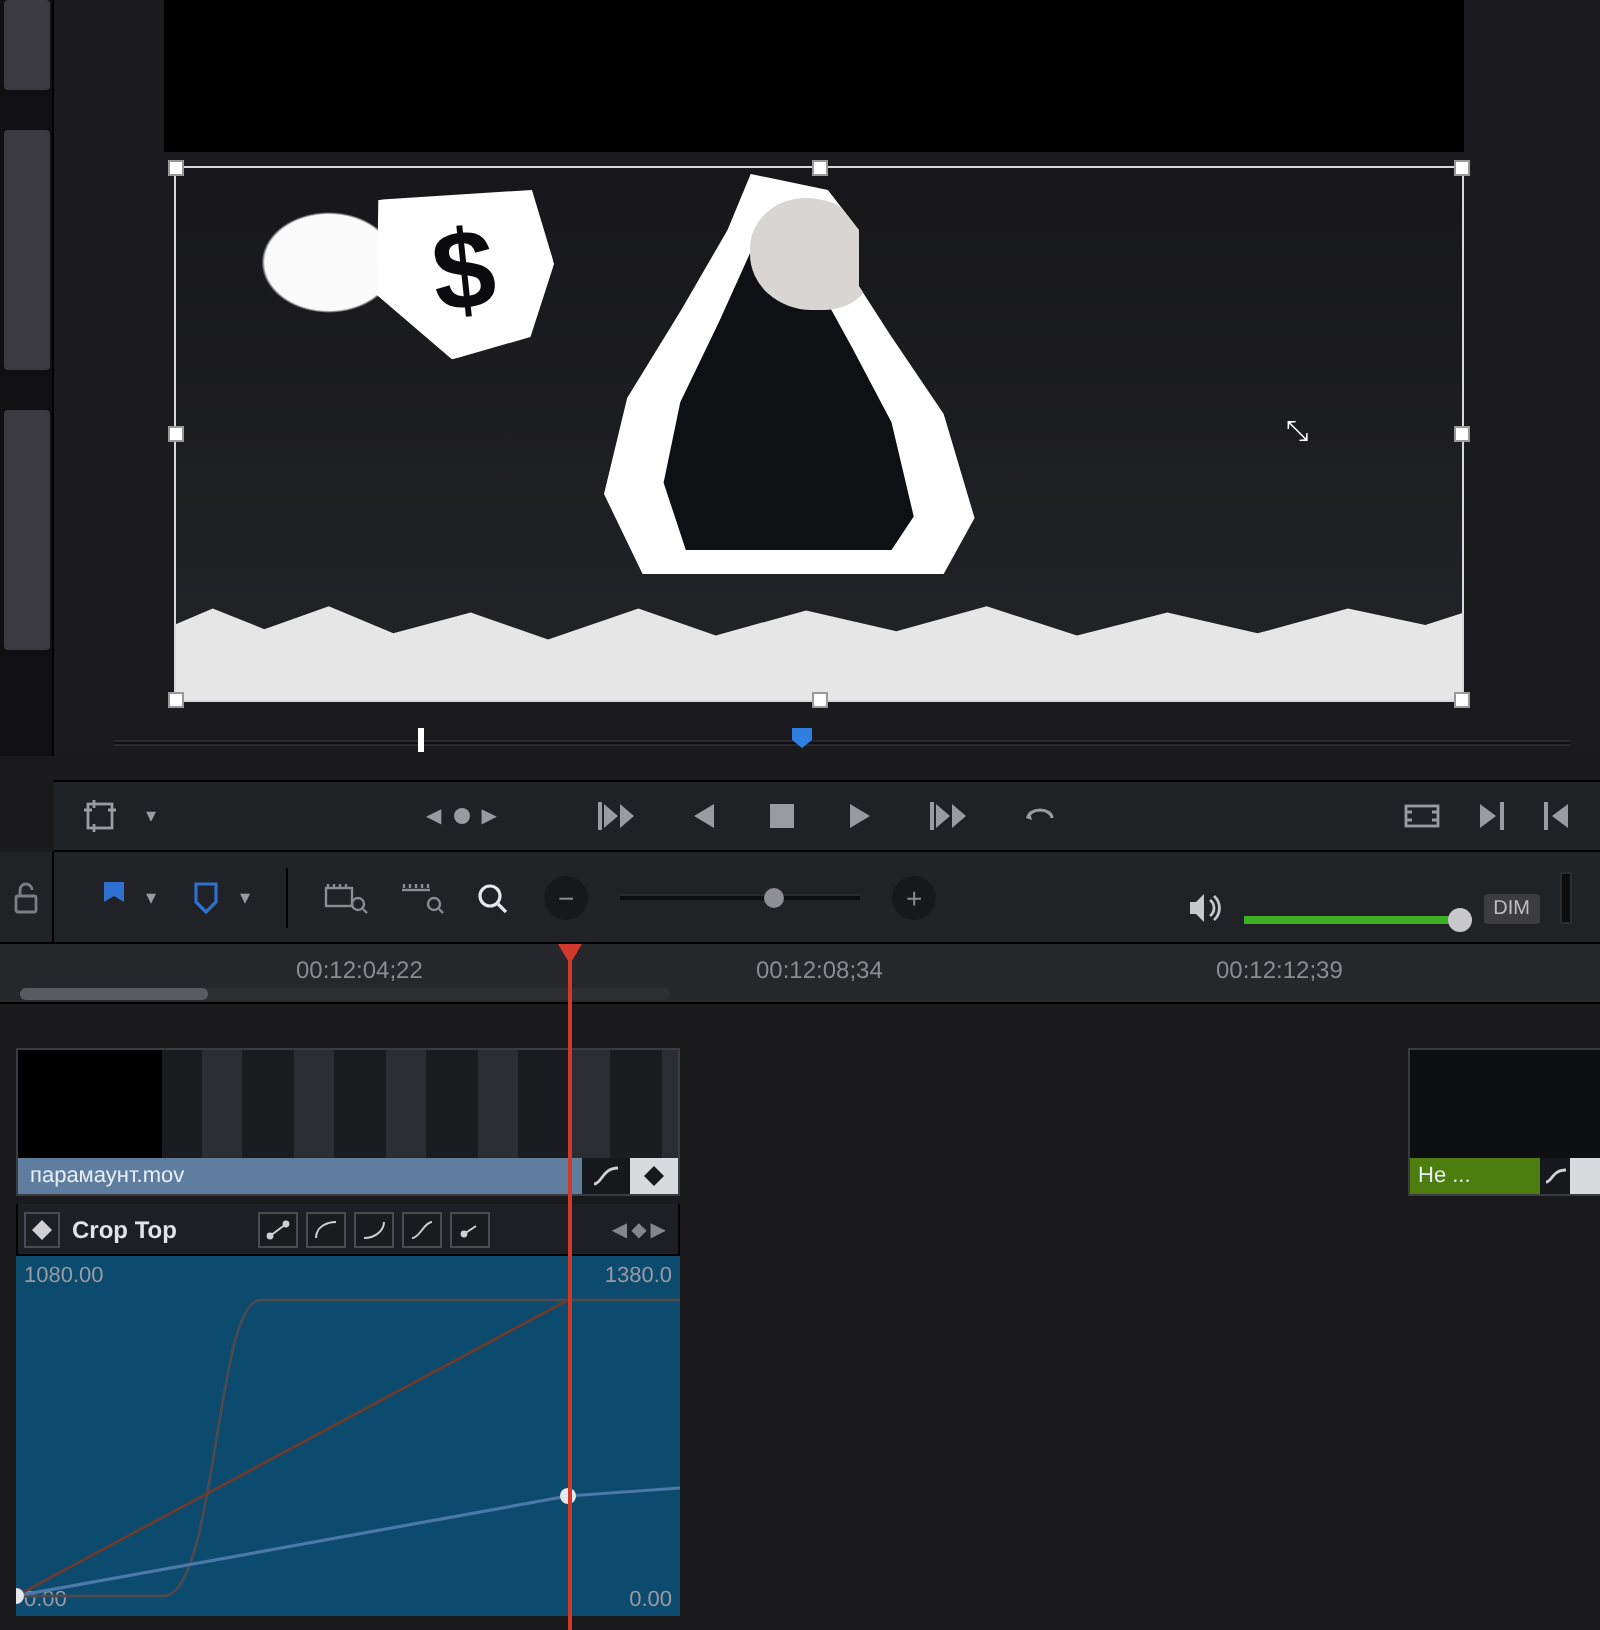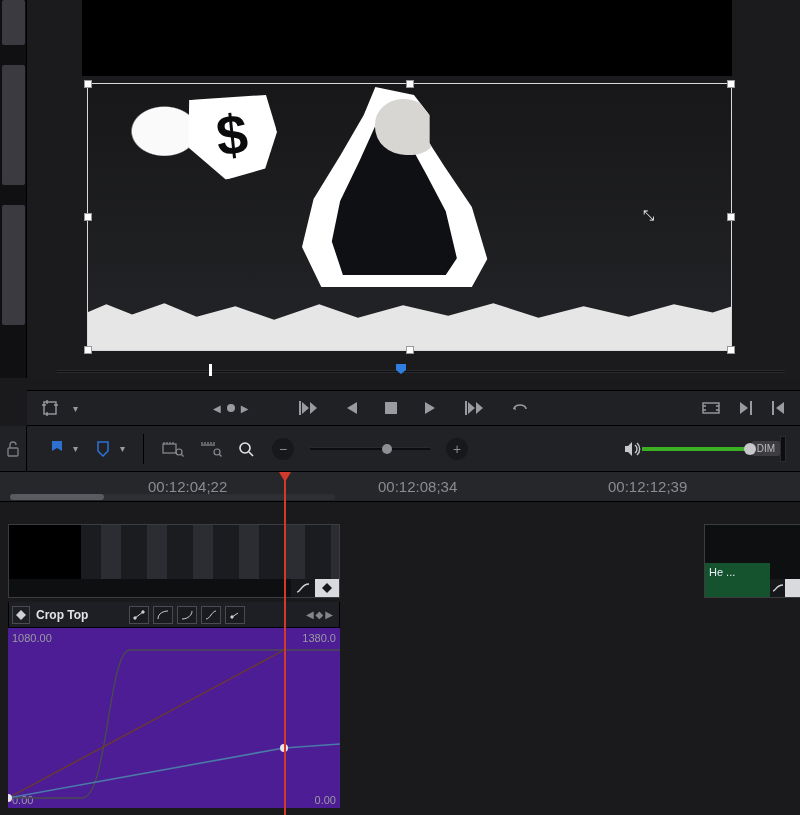--- a/index.html
+++ b/index.html
@@ -140,31 +140,31 @@
   .divider{width:1px; height:30px; background:#000; margin:0 18px;}
   .zoom-tools{display:flex; align-items:center; gap:16px;}
   .zoom-slider{display:flex; align-items:center; gap:16px; margin-left:18px;}
   .zoom-track{width:120px; height:3px; background:#0d0d0f; border-top:1px solid #2a2a2e; position:relative;}
   .zoom-knob{position:absolute; top:-4px; width:10px; height:10px; border-radius:50%; background:#8e8e94;}
   .circle-btn{
     width:22px; height:22px; border-radius:50%;
     background:#17181b; display:flex; align-items:center; justify-content:center;
     color:#8a8a90; font-size:14px;
   }
-  .vol-group{position:absolute; right:14px; display:flex; align-items:center; }
+  .vol-group{position:absolute; right:14px; display:flex; align-items:flex-end; gap:10px;}
   .vol-track{width:110px; height:4px; background:#3bb022; position:relative;}
   .vol-knob{position:absolute; right:-4px; top:-4px; width:12px; height:12px; border-radius:50%; background:#c7c7cc;}
   .dim-btn{background:#3c3c41; color:#bdbdc2; font-size:10px; padding:2px 5px; border-radius:2px;}
   .meter{width:6px; height:26px; background:#0d0d0f; border:1px solid #2c2c30;}
 
   
   .tl-ruler{
     position:absolute; left:0; right:0; top:472px; height:30px;
     background:#26272b; border-bottom:1px solid #000;
-    font-size:15px; color:#8b8b92;
+    font-size:12px; color:#8b8b92;
   }
   .tl-ruler .tc{position:absolute; top:6px;}
   .range-bar{position:absolute; left:10px; top:22px; width:325px; height:6px;
     background:#2e2f33; border-radius:3px;}
   .range-fill{position:absolute; left:0; top:0; bottom:0; width:94px; background:#5a5b61; border-radius:3px;}
   .playhead{
     position:absolute; top:472px; bottom:0; width:2px; background:#d13a2a;
     left:284px;
   }
   .playhead::before{
@@ -205,32 +205,32 @@
   }
   .crop-row .kf{width:18px; height:18px; border:1px solid #4a4a50; margin-left:3px; display:flex; align-items:center; justify-content:center;}
   .crop-row .label{margin-left:6px; font-weight:600; color:#e2e2e8; font-size:12px;}
   .curve-btns{position:absolute; left:120px; display:flex; gap:4px;}
   .curve-btns .cb{width:20px; height:18px; border:1px solid #4a4a50; display:flex; align-items:center; justify-content:center; background:#1a1b1f;}
   .crop-row .nav-arrows{position:absolute; right:6px; display:flex; gap:2px; color:#85858c; font-size:10px;}
 
   
   .graph-area{
     position:absolute; left:8px; top:628px; width:332px; height:180px;
-    background:#4c1d95;
+    background:#0c4a6e;
   }
   .graph-val{position:absolute; font-size:11px; color:#9a9aa2;}
   .graph-area svg{position:absolute; inset:0;}
 
   .next-clip{
     position:absolute; right:0; top:524px; width:96px; height:74px;
     background:#0e0f11; border-left:1px solid #3b3c42; border-top:1px solid #3b3c42; border-bottom:1px solid #3b3c42;
   }
   .next-clip .lbl{
-    position:absolute; left:0; right:30px; bottom:0; height:34px;
-    background:#14532d; color:#e9eff6; font-size:11px; line-height:18px; padding-left:4px;
+    position:absolute; left:0; right:30px; bottom:0; height:18px;
+    background:#4d7c0f; color:#e9eff6; font-size:11px; line-height:18px; padding-left:4px;
   }
   .next-clip .bd{position:absolute; right:0; bottom:0; width:30px; height:18px; display:flex;}
   .next-clip .bd .x1{flex:1; background:#17181b; display:flex; align-items:center; justify-content:center;}
   .next-clip .bd .x2{flex:1; background:#d9dade;}
 
   .chev{color:#9a9aa2; font-size:10px;}
 </style>
 </head>
 <body>
 
@@ -426,20 +426,21 @@
   <span class="tc" style="left:148px;">00:12:04;22</span>
   <span class="tc" style="left:378px;">00:12:08;34</span>
   <span class="tc" style="left:608px;">00:12:12;39</span>
   <div class="range-bar">
       <div class="range-fill"></div>
     </div>
 </div>
 
 <div class="clip-track">
   <div class="clip-thumb"></div>
+  <div class="clip-label">парамаунт.mov</div>
   <div class="clip-badges">
     <div class="b1">
         <svg width="14" height="12" viewBox="0 0 14 12" fill="none" stroke="#cfcfd4" stroke-width="1.4">
           <path d="M1 10c4 0 4-8 12-8"></path>
         </svg>
       </div>
     <div class="b2">
         <svg width="10" height="10" viewBox="0 0 10 10">
           <path d="M5 0l5 5-5 5-5-5z" fill="#17181b"></path>
         </svg>

